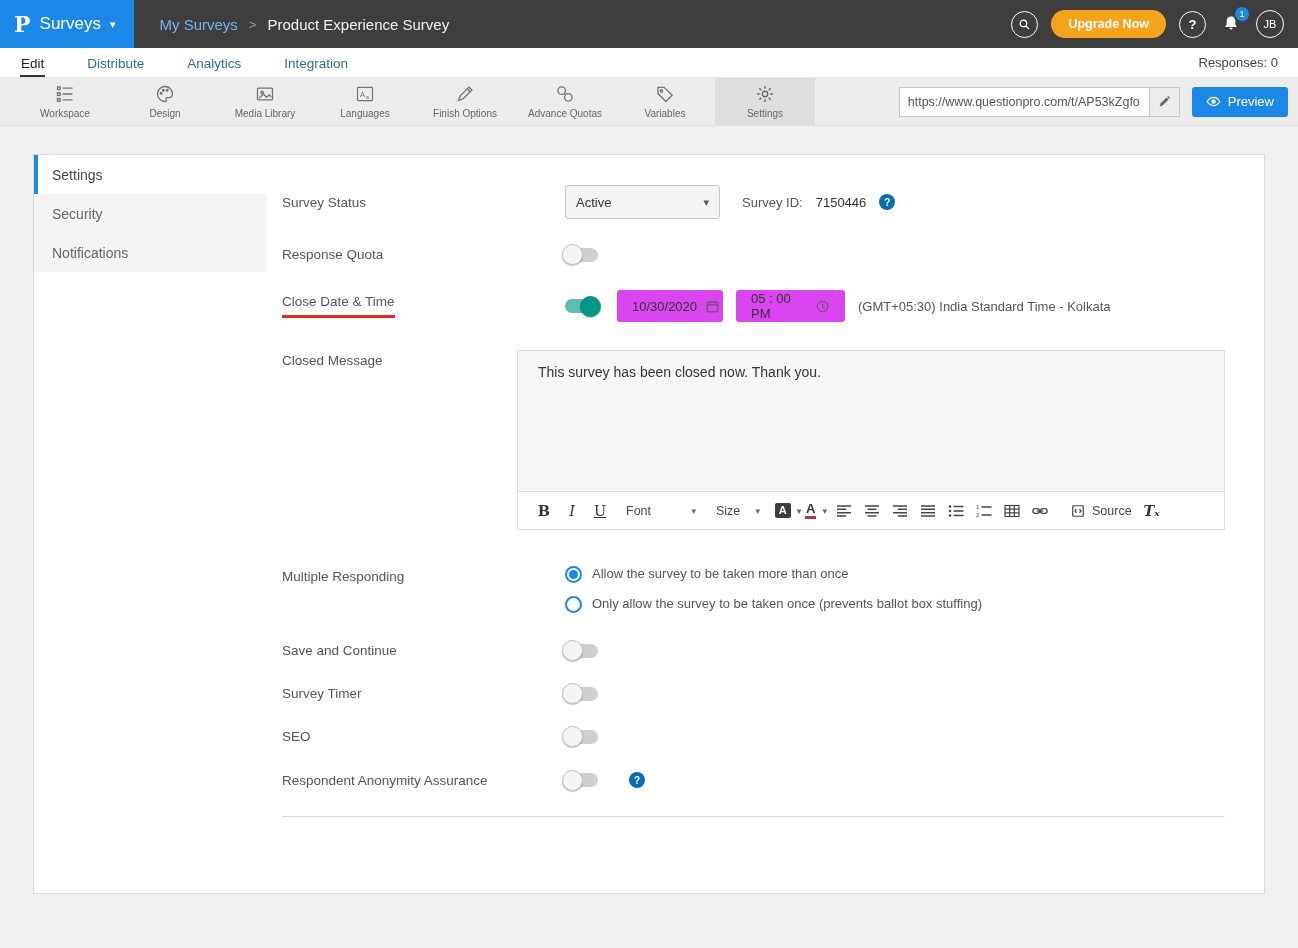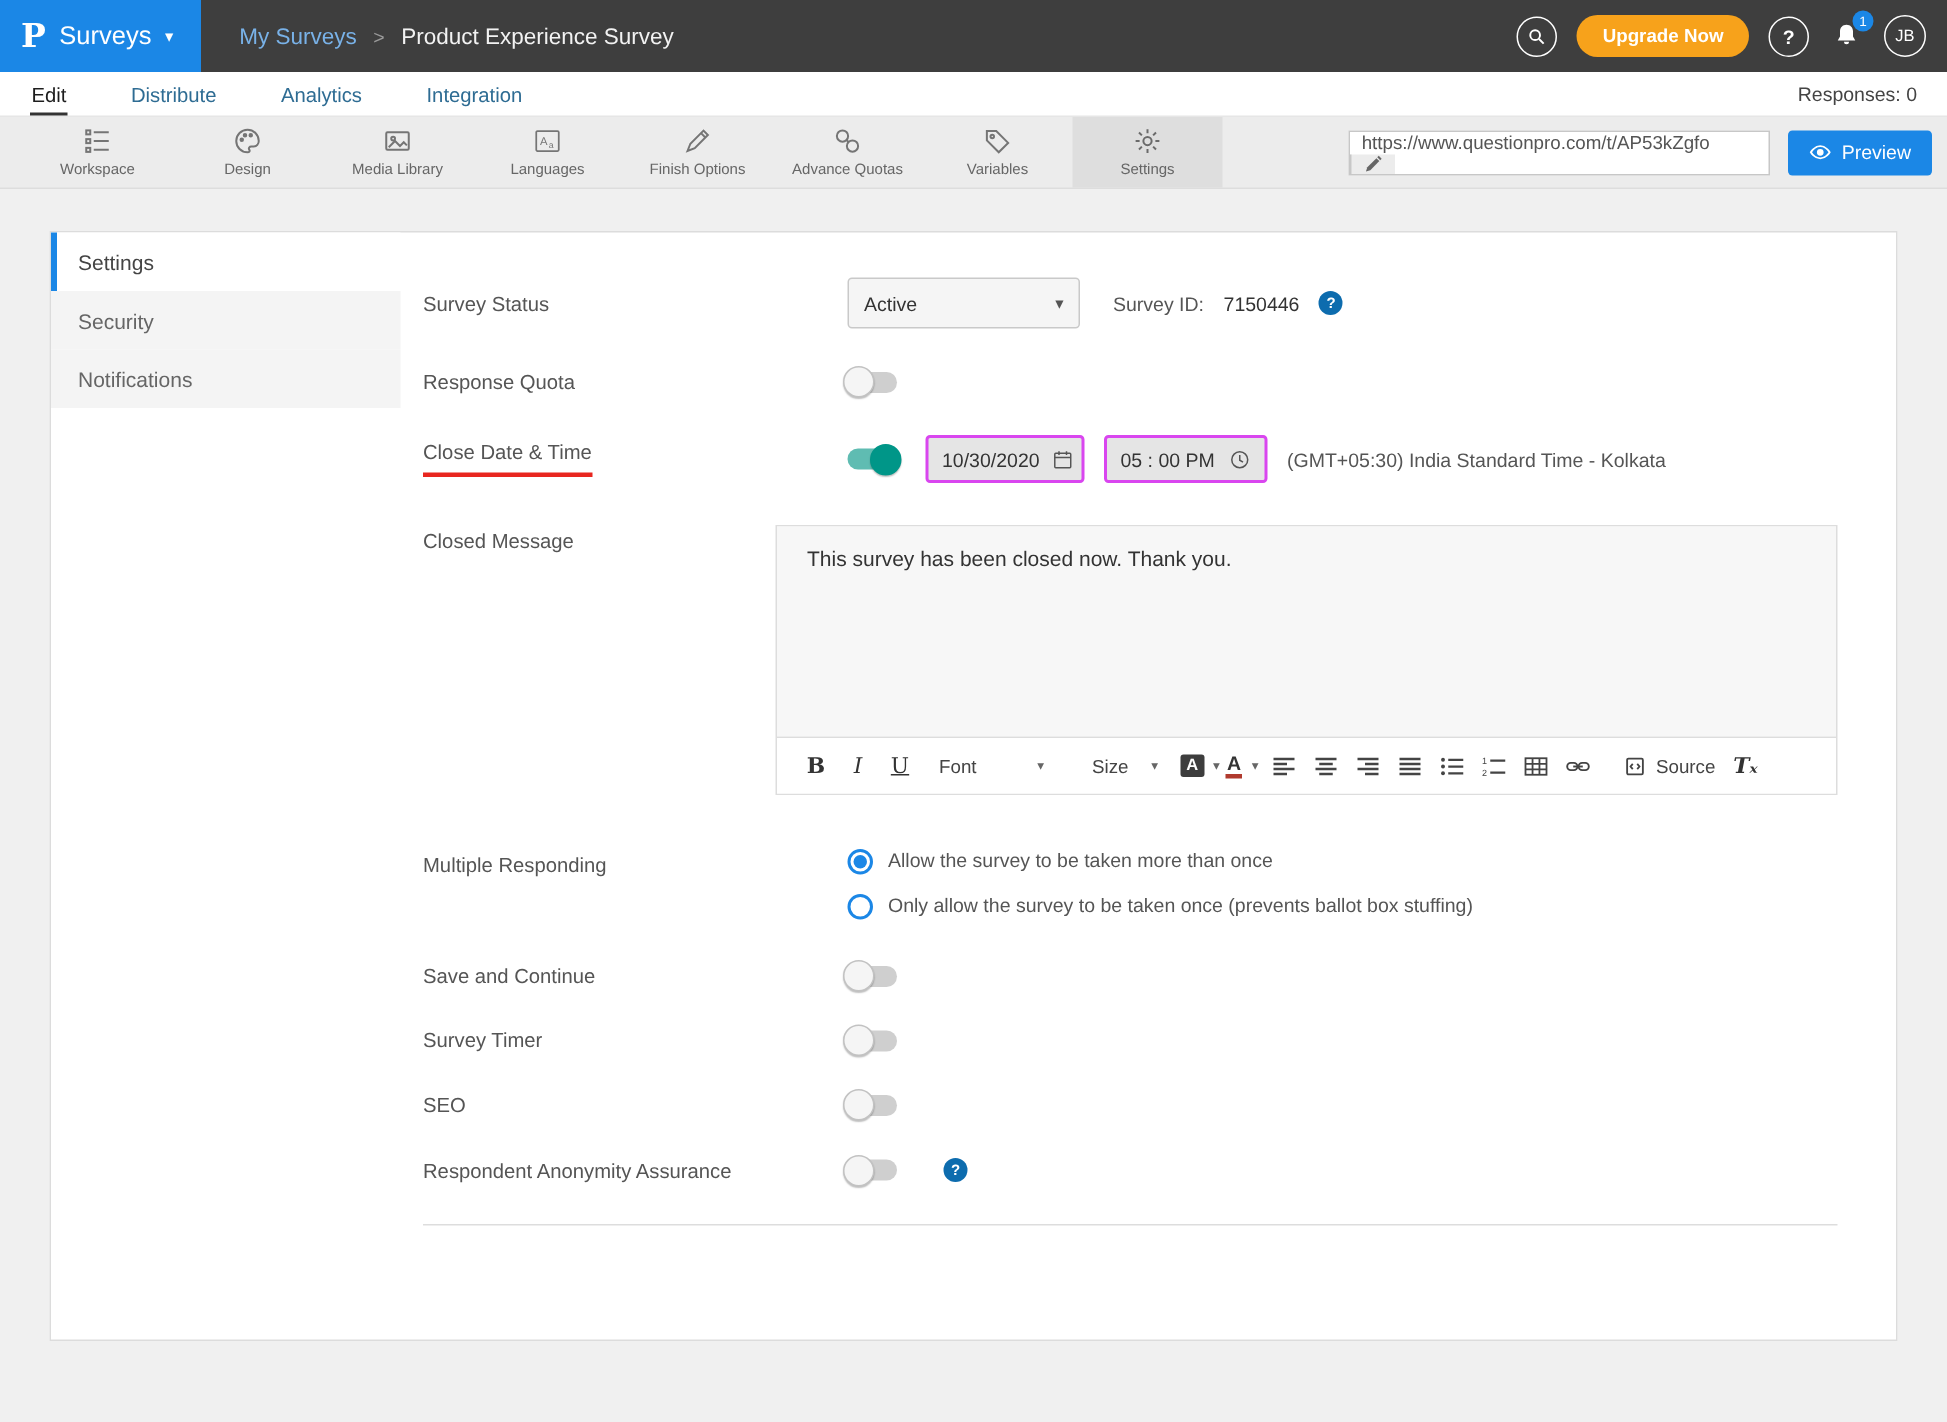--- a/index.html
+++ b/index.html
@@ -35,21 +35,21 @@
   .responses { margin-left:auto; font-size:13px; color:#444; padding-bottom:7px; }
 
   
   .toolbar { background:#ececec; height:48px; display:flex; align-items:stretch; border-bottom:1px solid #ddd; }
   .tools { display:flex; align-items:stretch; padding-left:15px; }
   .tool { width:100px; display:flex; flex-direction:column; align-items:center; justify-content:center; gap:4px; cursor:pointer; }
   .tool.active { background:#dedede; }
   .tool-icon svg { width:20px; height:20px; }
   .tool-label { font-size:10px; color:#666; }
   .toolbar-right { margin-left:auto; display:flex; align-items:center; gap:12px; padding-right:10px; }
-  .urlbox { display:flex; height:30px; border:1px solid #c7c7c7; background:#fff; width:281px;flex-direction:column; }
+  .urlbox { display:flex; height:30px; border:1px solid #c7c7c7; background:#fff; width:281px; }
   .urlinput { border:none; outline:none; flex:1; min-width:0; font-size:12.5px; color:#555; padding:0 8px; background:transparent; font-family:inherit; }
   .url-edit { width:30px; background:#ececec; border-left:1px solid #c7c7c7; display:flex; align-items:center; justify-content:center; cursor:pointer; }
   .preview { background:var(--accent-blue); color:#fff; border:none; border-radius:3px; height:30px; padding:0 14px; font-size:13px; display:flex; align-items:center; gap:7px; cursor:pointer; font-family:inherit; }
 
   
   .page { padding:28px 33px; }
   .card { background:#fff; border:1px solid #dcdcdc; display:flex; min-height:740px; }
   .side { width:233px; flex-shrink:0; }
   .side-item { height:39px; display:flex; align-items:center; padding-left:14px; font-size:14px; color:#666; background:#f4f4f4; cursor:pointer; border-left:4px solid transparent; }
   .side-item.active { background:#fff; border-left-color:var(--accent-blue); color:#444; }
@@ -68,35 +68,35 @@
   .sid-value { font-size:13px; color:#333; }
   .qmark { width:16px; height:16px; border-radius:50%; background:#0d6cae; color:#fff; font-size:10px; font-weight:bold; display:inline-flex; align-items:center; justify-content:center; cursor:pointer; flex-shrink:0; }
 
   .toggle { width:33px; height:14px; border-radius:7px; background:#cfcfcf; position:relative; cursor:pointer; flex-shrink:0; }
   .toggle::after { content:""; position:absolute; width:19px; height:19px; border-radius:50%; background:#f5f5f5; border:1px solid #c2c2c2; top:-3.5px; left:-3px; box-shadow:0 1px 1px rgba(0,0,0,.25); }
   .toggle.on { background:#5fbcb2; }
   .toggle.on::after { left:auto; right:-3px; background:var(--toggle-on); border-color:var(--toggle-on); }
 
   .red-underline { display:inline-block; border-bottom:3px solid var(--annotation-red); padding-bottom:6px; }
 
-  .inputbox { height:32px; background:#e5e5e5; border:2px solid #d946ef; border-radius:3px; display:flex; align-items:center; justify-content:space-between; padding:0 9px; font-size:13px; color:#333; gap:8px; cursor:pointer; }
+  .inputbox { height:32px; background:#d946ef; border:6px solid #d946ef; border-radius:3px; display:flex; align-items:center; justify-content:space-between; padding:0 9px; font-size:13px; color:#333; gap:8px; cursor:pointer; }
   .inputbox.date { width:106px; }
   .inputbox.time { width:109px; }
   .tz { font-size:13px; color:#555; }
 
   .editor { width:708px; border:1px solid #ddd; }
   .editor-body { height:140px; background:#f7f7f7; padding:13px 20px; font-size:14px; color:#333; cursor:text; }
   .editor-bar { background:#fff; border-top:1px solid #ddd; height:38px; display:flex; align-items:center; padding:0 12px; }
   .eb { display:inline-flex; align-items:center; justify-content:center; min-width:28px; height:26px; cursor:pointer; color:#333; font-size:14.5px; }
   .eb.b { font-family:"DejaVu Serif",serif; font-weight:bold; }
   .eb.i { font-family:"DejaVu Serif",serif; font-style:italic; }
   .eb.u { font-family:"DejaVu Serif",serif; text-decoration:underline; }
   .eb.drop { font-size:12.5px; color:#444; padding:0 6px; justify-content:space-between; }
   .eb.w-font { width:82px; margin-left:6px; }
-  .eb.w-size { width:56px; margin-left:20px; margin-right:8px; }
+  .eb.w-size { width:56px; margin-left:8px; margin-right:8px; }
   .mini-caret { font-size:9px; color:#666; margin-left:6px; }
   .bgA { background:#3d3d3d; color:#fff; font-size:11px; font-weight:bold; padding:1px 4px 2px; border-radius:2px; }
   .colA { font-weight:bold; font-size:13px; border-bottom:3px solid #b03a2e; line-height:14px; padding:0 1px; }
   .eb svg { width:16px; height:14px; }
   .eb.src { font-size:12.5px; color:#444; gap:6px; margin-left:10px; min-width:0; padding:0 6px; }
   .eb.tx { font-family:"DejaVu Serif",serif; font-style:italic; font-weight:bold; }
 
   .radio-row { display:flex; align-items:flex-start; gap:10px; cursor:pointer; }
   .radio { width:17px; height:17px; border:2px solid var(--accent-blue); border-radius:50%; position:relative; flex-shrink:0; background:#fff; }
   .radio.sel::after { content:""; position:absolute; inset:2px; background:var(--accent-blue); border-radius:50%; }

